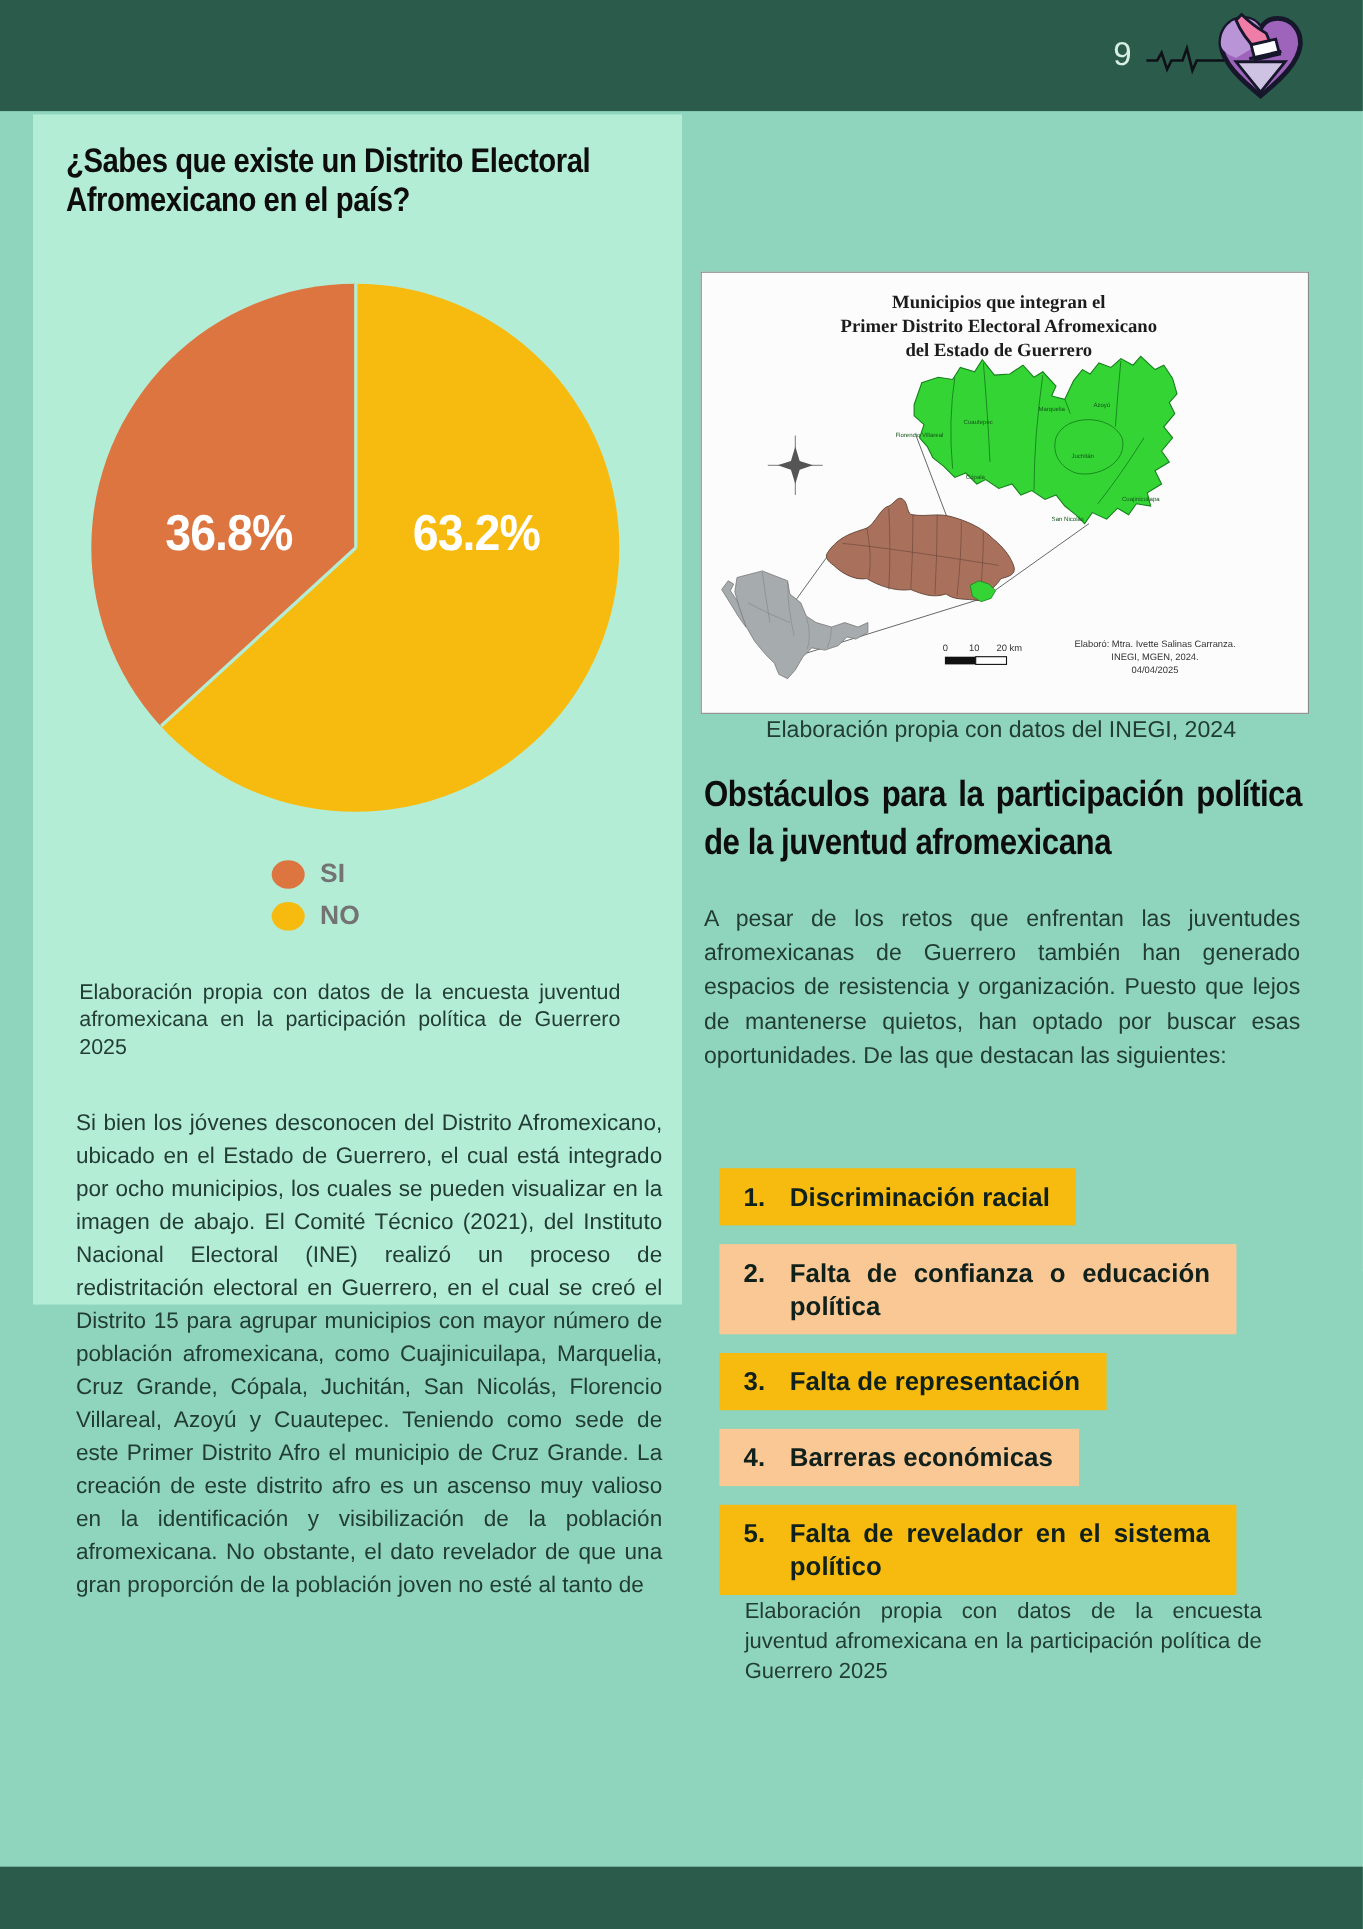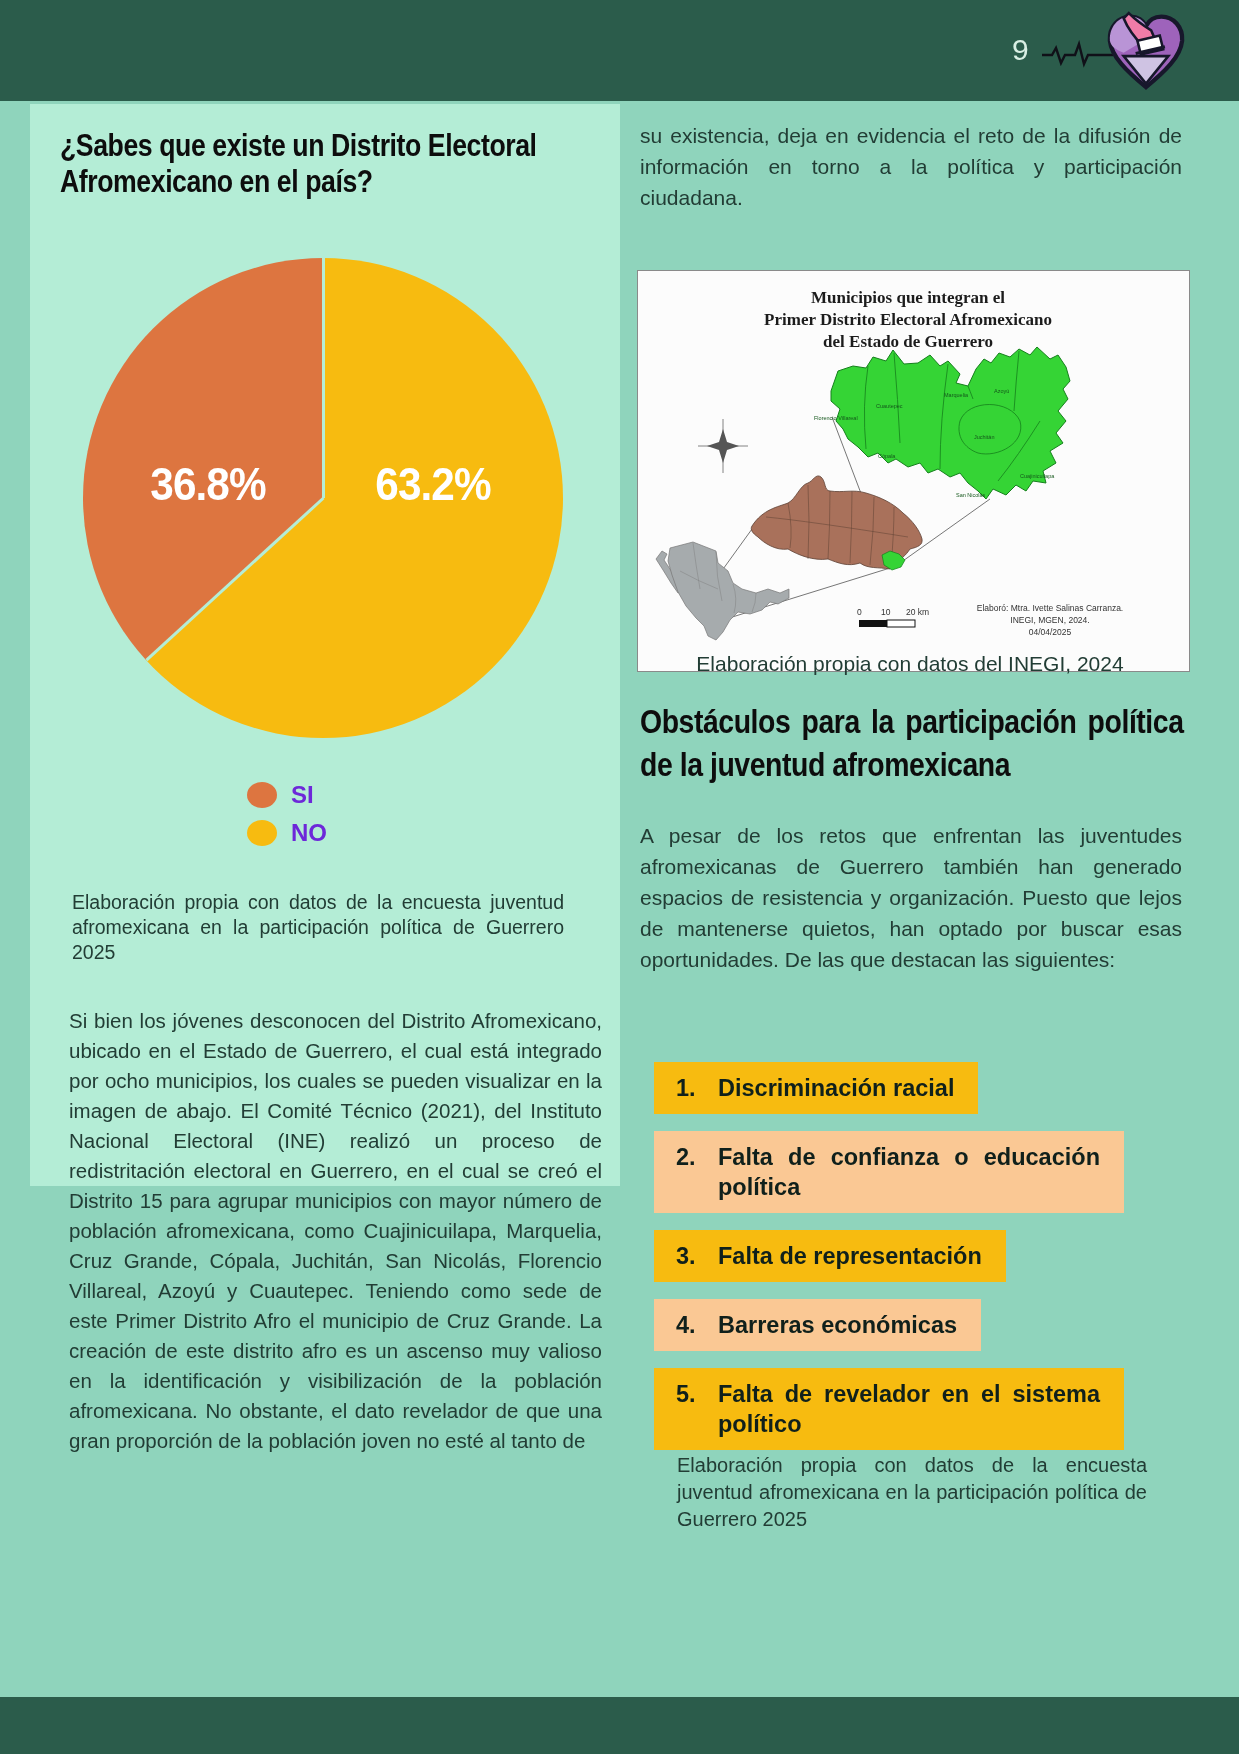--- a/index.html
+++ b/index.html
@@ -21,30 +21,30 @@
   #pie-chart{position:absolute;inset:0;border-radius:50%;}
   .pie-line{position:absolute;left:calc(50% - 1.5px);top:0;width:3px;height:50%;background:#B4EDD6;
             transform-origin:50% 100%;}
   .pie-label{position:absolute;transform:translate(-50%,-50%) scaleX(0.92);color:#fff;font-weight:700;
              font-size:46px;letter-spacing:-1px;white-space:nowrap;}
   #pie-label-si{left:26%;top:47%;}
   #pie-label-no{left:73%;top:47%;}
   #legend{position:absolute;left:217px;top:672px;}
   .legend-row{display:flex;align-items:center;height:38px;}
   .legend-dot{width:30px;height:26px;border-radius:50%;margin-right:14px;}
-  .legend-label{font-weight:700;font-size:24px;color:#6d28d9;}
+  .legend-label{font-weight:700;font-size:24px;color:#737373;}
   #card-caption{position:absolute;left:42px;top:786px;width:492px;font-size:19.5px;line-height:25px;
                 text-align:justify;}
   
   #left-paragraph{position:absolute;left:48px;top:1006px;width:533px;font-size:20.5px;line-height:30px;
                   text-align:justify;margin-left:21px;}
   
   #intro-paragraph{position:absolute;left:640px;top:120px;width:542px;font-size:21px;line-height:31px;
                    text-align:justify;}
-  #map-figure{position:absolute;left:637px;top:270px;width:553px;height:402px;background:#FCFCFC;
+  #map-figure{position:absolute;left:637px;top:247px;width:553px;height:402px;background:#FCFCFC;
               border:1px solid #8a8a8a;box-sizing:border-box;}
   #map-caption{position:absolute;left:640px;top:652px;width:540px;text-align:center;font-size:21px;}
   #obstacles-heading{position:absolute;left:640px;top:700px;width:632px;transform:scaleX(0.86);
                      transform-origin:0 0;font-weight:700;font-size:33px;line-height:43px;
                      letter-spacing:-0.5px;color:#0D0D0D;text-align:justify;}
   #right-paragraph{position:absolute;left:640px;top:820px;width:542px;font-size:21px;line-height:31px;
                    text-align:justify;}
   #obstacles{position:absolute;left:654px;top:1062px;width:470px;}
   .obstacle{display:flex;width:fit-content;max-width:470px;box-sizing:border-box;padding:11px 24px 11px 22px;
             margin-bottom:17px;font-weight:700;font-size:23.5px;line-height:30px;color:#10201B;}
@@ -96,21 +96,20 @@
       <div class="legend-row">
         <span class="legend-dot" style="background: rgb(247, 187, 16);"></span>
         <span class="legend-label">NO</span>
       </div>
     </div>
     <div id="card-caption">Elaboración propia con datos de la encuesta juventud afromexicana en la participación política de Guerrero 2025</div>
   </div>
 
   <div id="left-paragraph">Si bien los jóvenes desconocen del Distrito Afromexicano, ubicado en el Estado de Guerrero, el cual está integrado por ocho municipios, los cuales se pueden visualizar en la imagen de abajo. El Comité Técnico (2021), del Instituto Nacional Electoral (INE) realizó un proceso de redistritación electoral en Guerrero, en el cual se creó el Distrito 15 para agrupar municipios con mayor número de población afromexicana, como Cuajinicuilapa, Marquelia, Cruz Grande, Cópala, Juchitán, San Nicolás, Florencio Villareal, Azoyú y Cuautepec. Teniendo como sede de este Primer Distrito Afro el municipio de Cruz Grande. La creación de este distrito afro es un ascenso muy valioso en la identificación y visibilización de la población afromexicana. No obstante, el dato revelador de que una gran proporción de la población joven no esté al tanto de</div>
 
-  <div id="intro-paragraph">su existencia, deja en evidencia el reto de la difusión de información en torno a la política y participación ciudadana.</div>
 
   <div id="map-figure">
     <svg width="551" height="384" viewBox="0 0 551 384">
 
       <text class="map-title" x="270" y="32" text-anchor="middle">Municipios que integran el</text>
       <text class="map-title" x="270" y="54" text-anchor="middle">Primer Distrito Electoral Afromexicano</text>
       <text class="map-title" x="270" y="76" text-anchor="middle">del Estado de Guerrero</text>
 
       <g stroke="#666" stroke-width="0.8">
         <line x1="85" y1="148" x2="85" y2="202"></line>

